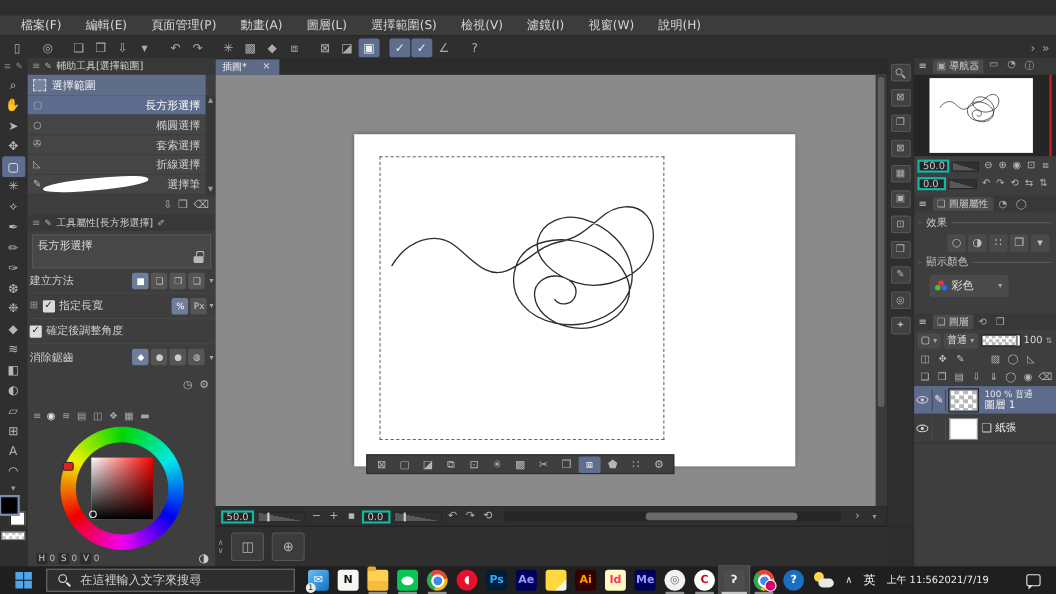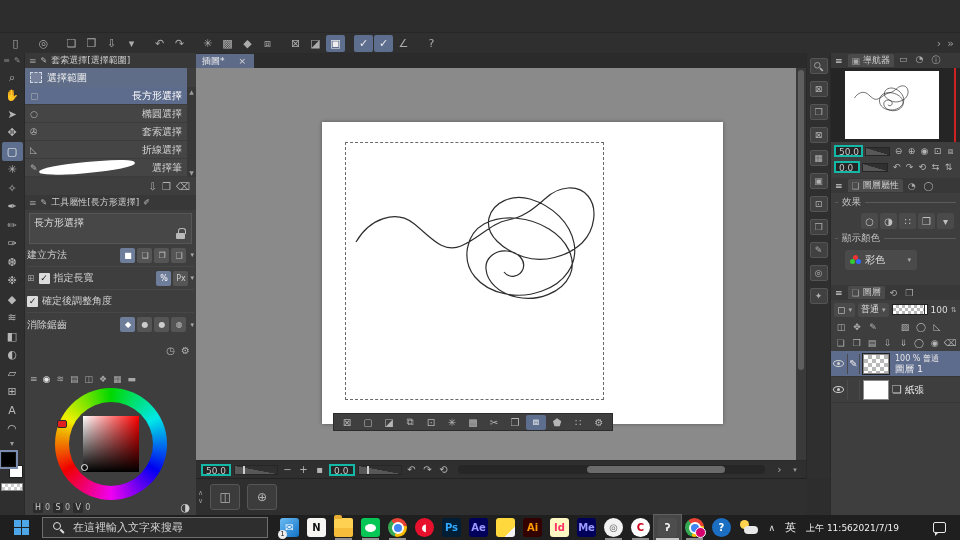--- a/index.html
+++ b/index.html
@@ -181,20 +181,33 @@
 
 svg.scribble path{fill:none;stroke:#2e2e2e;stroke-width:1.2}
 svg.scribble.mini path{stroke-width:3}
 </style>
 </head>
 <body>
 
 <div id="app">
 
 
+  <div class="menubar">
+
+  <span class="menu-item">檔案(F)</span>
+      <span class="menu-item">編輯(E)</span>
+      <span class="menu-item">頁面管理(P)</span>
+      <span class="menu-item">動畫(A)</span>
+      <span class="menu-item">圖層(L)</span>
+      <span class="menu-item">選擇範圍(S)</span>
+      <span class="menu-item">檢視(V)</span>
+      <span class="menu-item">濾鏡(I)</span>
+      <span class="menu-item">視窗(W)</span>
+      <span class="menu-item">說明(H)</span>
+    </div>
 
   <div class="cmdbar">
     <div style="display:flex;gap:1px;align-items:center">
 
     <span class="cmd-icon sep">▯</span>
         <span class="cmd-icon sep">◎</span>
         <span class="cmd-icon">❏</span>
         <span class="cmd-icon">❒</span>
         <span class="cmd-icon">⇩</span>
         <span class="cmd-icon sep">▾</span>
@@ -254,21 +267,21 @@
     </div>
     <span class="checkbar"></span>
   </div>
 
   <div class="leftpanel">
 
     <div class="sec sec-subtool">
       <div class="phead">
         <span class="burger">≡</span>
         <span class="tglyph">✎</span>
-        <span>套索選擇[選擇範圍]</span>
+        <span>輔助工具[選擇範圍]</span>
       </div>
       <div class="ghead">
         <span class="gicon"></span>
         <span>選擇範圍</span>
       </div>
       <div class="slist">
 
       <div class="srow selected">
             <span class="sicon">▢</span>
             <span class="slabel">長方形選擇</span>

